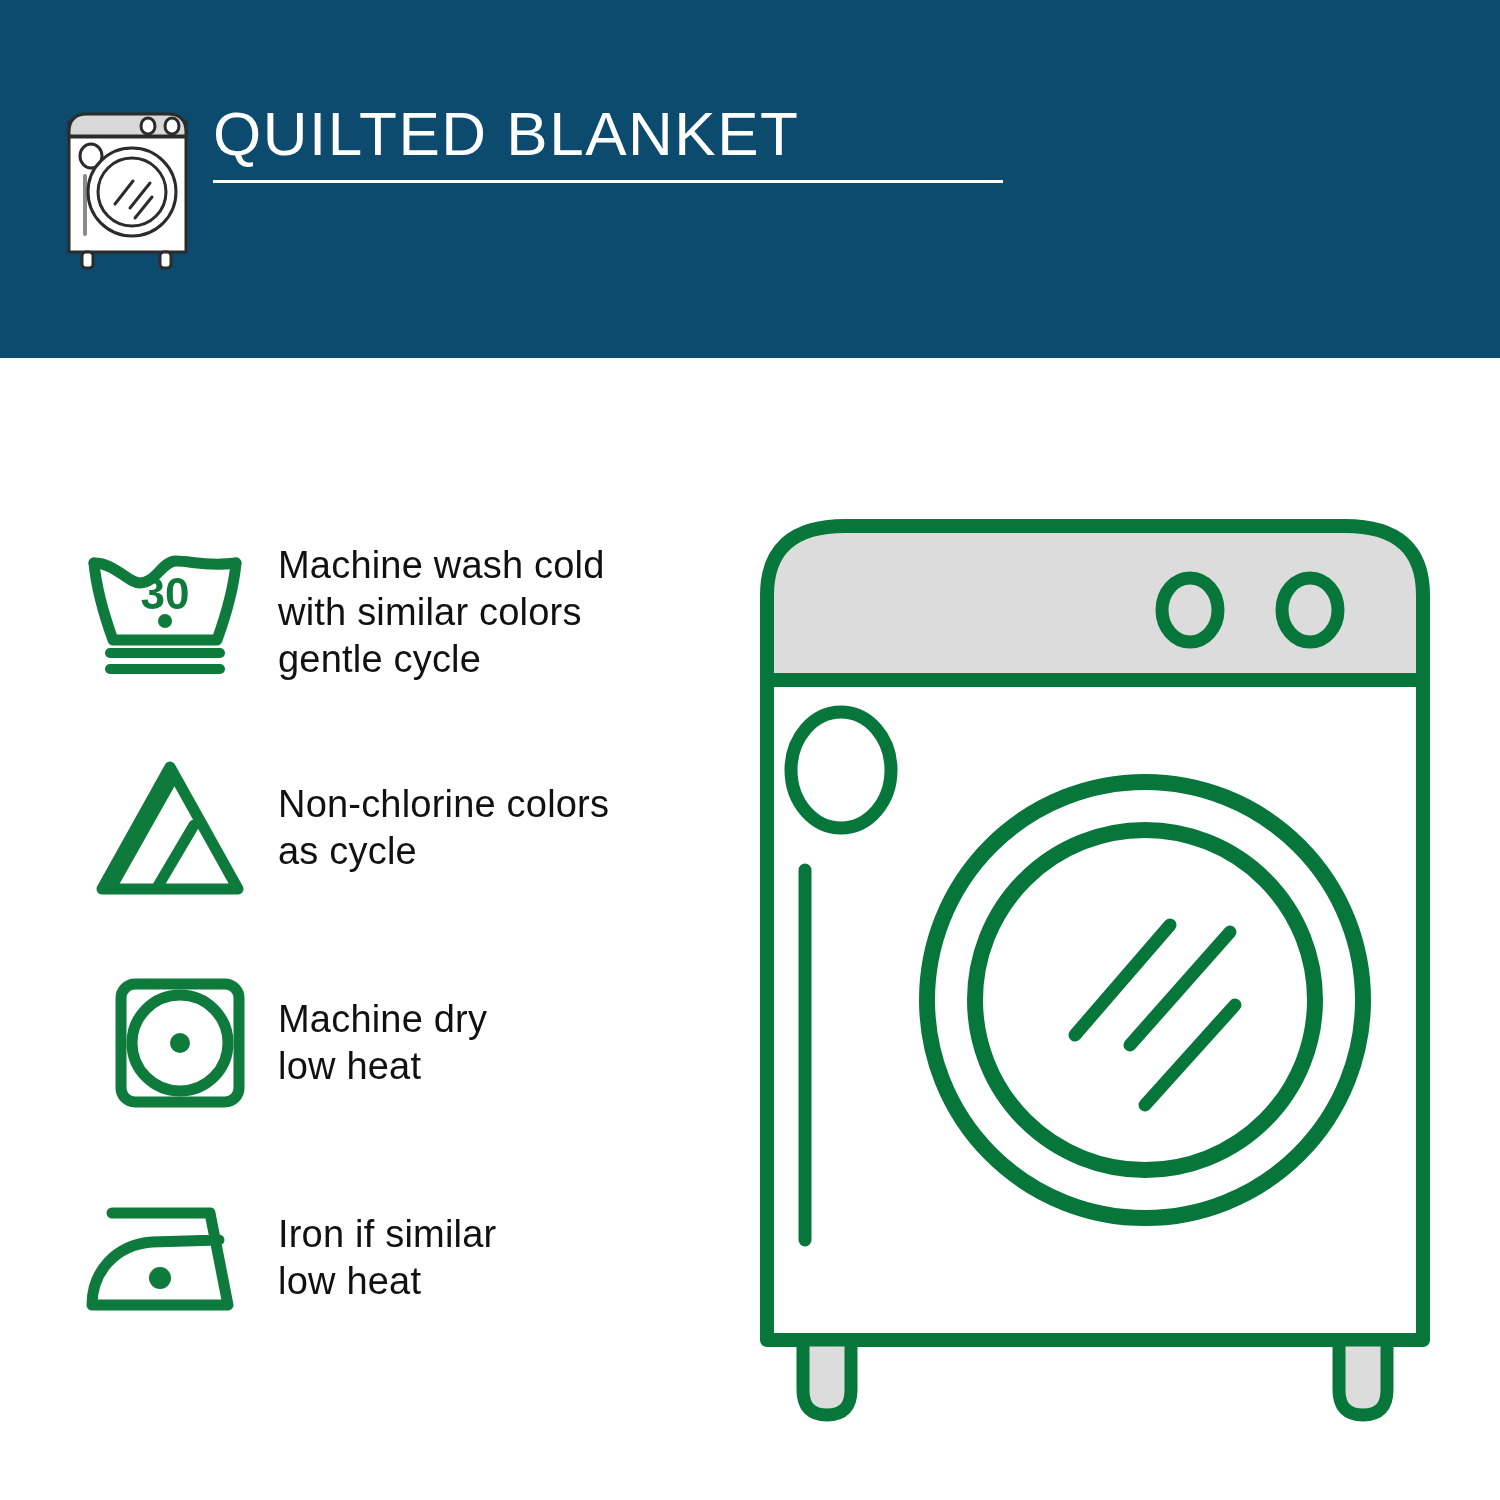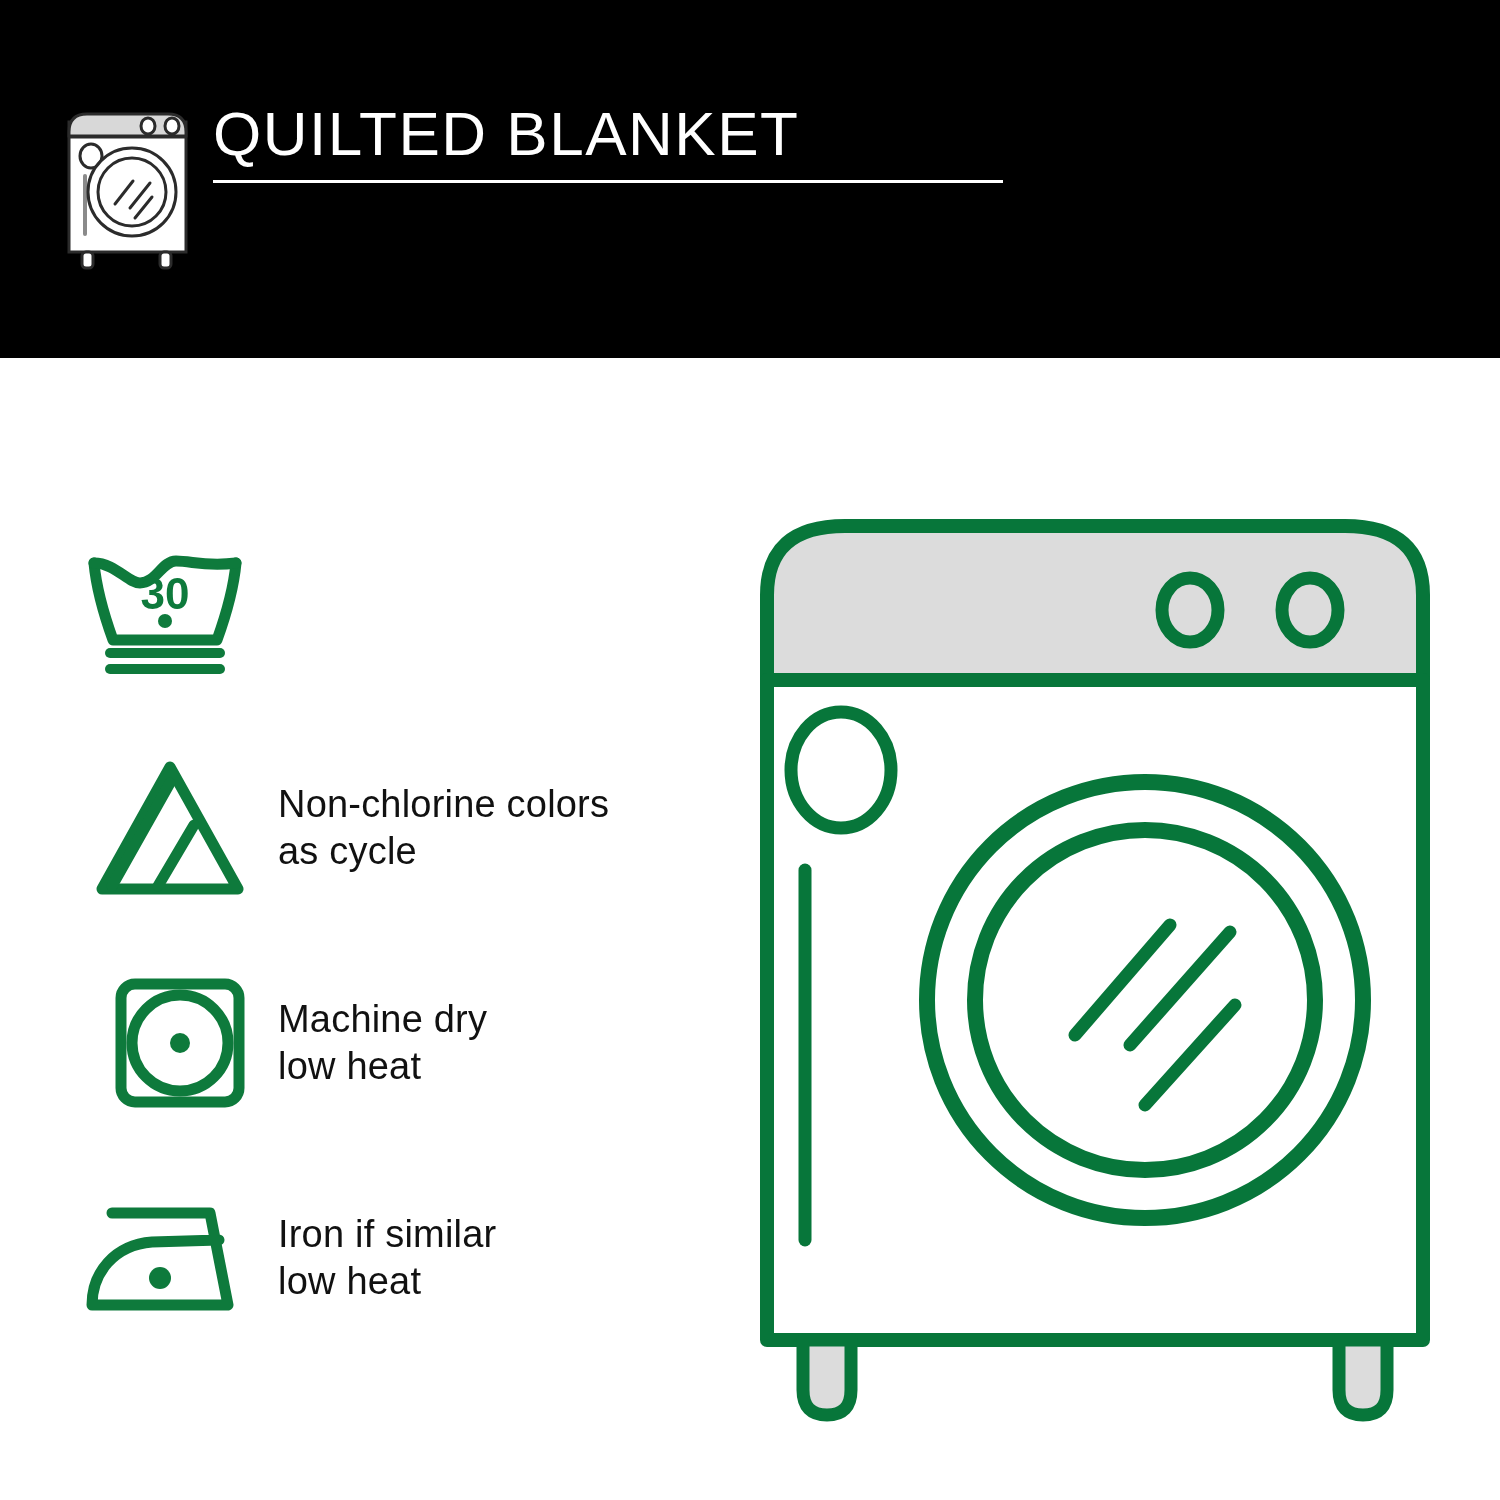--- a/index.html
+++ b/index.html
@@ -14,21 +14,21 @@
     overflow: hidden;
     position: relative;
   }
 
   
   #header-band {
     position: absolute;
     left: 0; top: 0;
     width: 1500px;
     height: 358px;
-    background: #000000;
+    background: #0c4a6e;
   }
   #header-inner {
     position: absolute;
     left: 60px;
     top: 96px;
     display: flex;
     align-items: flex-start;
   }
   #header-logo-icon {
     width: 135px;
@@ -148,20 +148,25 @@
         <g fill="none" stroke="#0E7A3C" stroke-width="11" stroke-linecap="round" stroke-linejoin="round">
           <path d="M14 18 C16 40 24 70 33 95 L137 95 C146 70 154 40 156 18"></path>
           <path d="M14 18 C35 18 48 38 60 38 C76 38 82 16 96 16 C112 16 126 22 156 18"></path>
         </g>
         <text x="85" y="64" font-family="'Liberation Sans',sans-serif" font-size="44" font-weight="bold" fill="#0E7A3C" text-anchor="middle">30</text>
         <circle cx="85" cy="76" r="7" fill="#0E7A3C"></circle>
         <line x1="30" y1="108" x2="140" y2="108" stroke="#0E7A3C" stroke-width="10" stroke-linecap="round"></line>
         <line x1="30" y1="124" x2="140" y2="124" stroke="#0E7A3C" stroke-width="10" stroke-linecap="round"></line>
       </svg>
     </span>
+    <div class="care-text">
+      <span class="ln">Machine wash cold</span>
+      <span class="ln">with similar colors</span>
+      <span class="ln">gentle cycle</span>
+    </div>
   </div>
 
   <div class="care-row">
     <span class="care-symbol">
       <svg viewBox="0 0 160 150" width="160" height="150" aria-hidden="true">
         <g fill="none" stroke="#0E7A3C" stroke-width="11" stroke-linecap="round" stroke-linejoin="round">
           <path d="M80 14 L148 136 L12 136 Z"></path>
           <line x1="80" y1="30" x2="22" y2="133"></line>
           <line x1="104" y1="72" x2="68" y2="133"></line>
         </g>

